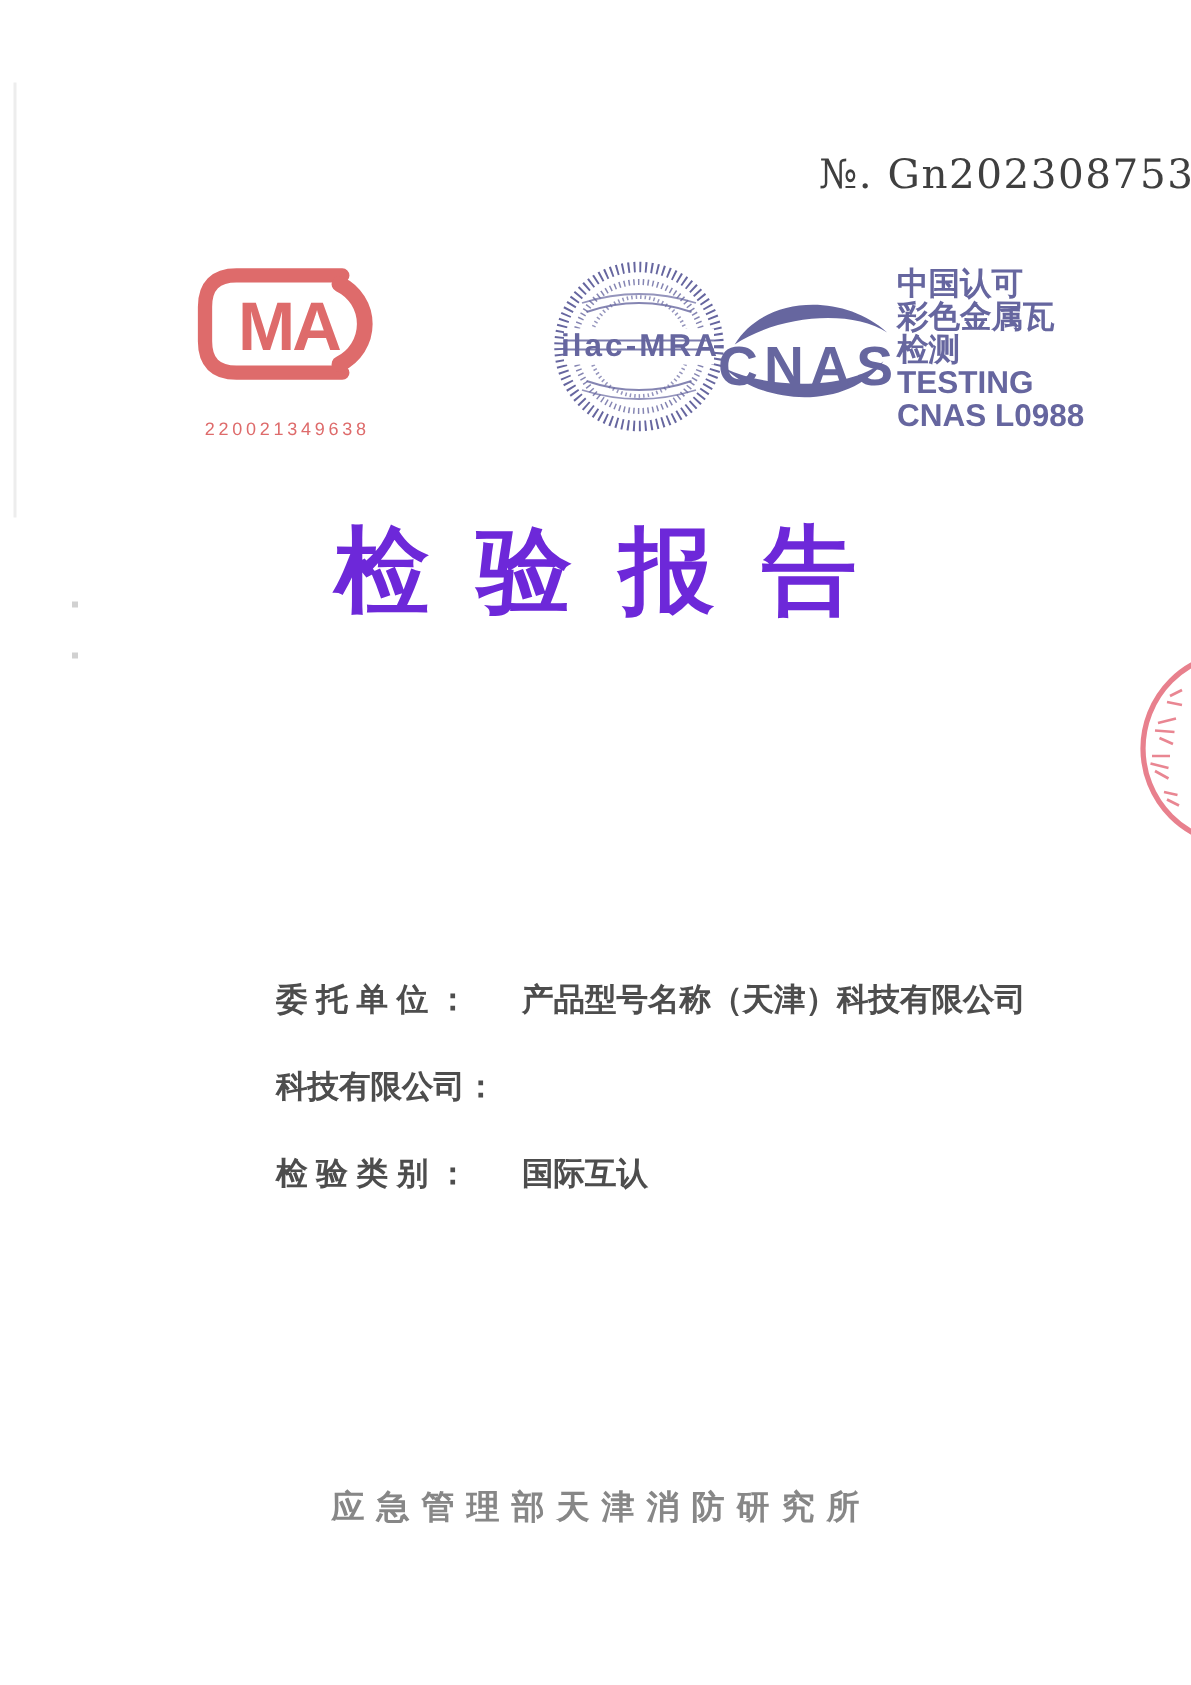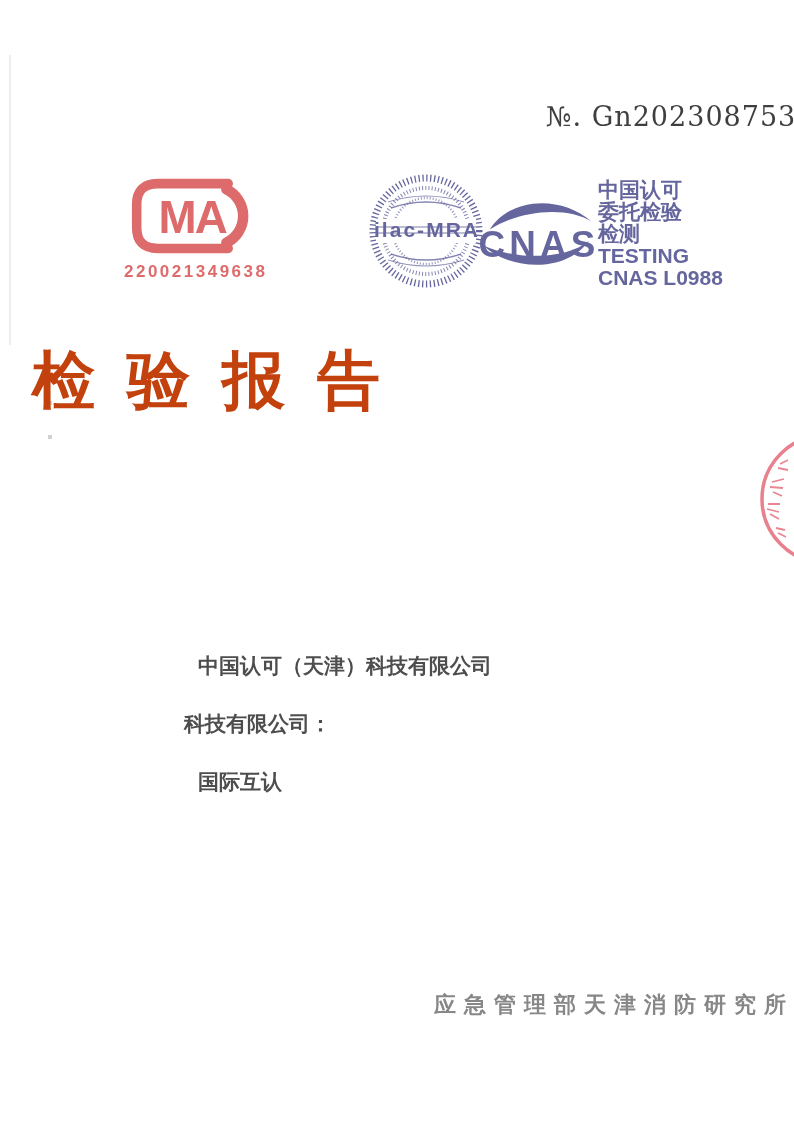--- a/index.html
+++ b/index.html
@@ -19,51 +19,51 @@
   
   .report-no{
     position:absolute;left:530px;top:101px;
     font-family:"DejaVu Serif","Liberation Serif",serif;
     font-size:27px;color:#3f3f3f;letter-spacing:1px;white-space:nowrap;margin-left:16px;
   }
 
   
   .cma-block{position:absolute;left:124px;top:176px;width:135px;text-align:center;}
   .cma-number{
-    font-size:17px;color:#de6b6b;letter-spacing:2.5px;font-weight:700;
-    margin-top:0;white-space:nowrap;
+    font-size:12px;color:#de6b6b;letter-spacing:2.5px;font-weight:400;
+    margin-top:16px;white-space:nowrap;
   }
   .ilac-logo{position:absolute;left:366px;top:170px;}
   .cnas-logo{position:absolute;left:477px;top:186px;}
   .acc-text{
     position:absolute;left:598px;top:179px;
     color:#66669f;font-weight:bold;font-size:21px;line-height:22px;
     white-space:nowrap;
   }
 
   
   .main-title{
     position:absolute;left:0;right:0;top:338px;
-    font-size:63px;font-weight:bold;color:#c2410c;
+    text-align:center;font-size:63px;font-weight:bold;color:#6d28d9;
     letter-spacing:32px;text-indent:32px;white-space:nowrap;
   }
 
   
   .seal-clip{position:absolute;right:0;top:430px;width:44px;height:140px;overflow:hidden;}
 
   
   .fields{position:absolute;left:184px;top:652px;font-size:21px;color:#4d4d4d;}
   .field-row{display:flex;margin-bottom:30px;white-space:nowrap;}
   .field-label{min-width:150px;font-weight:600;}
   .field-value{font-weight:600;margin-left:14px;}
 
   
   .institution{
     position:absolute;left:0;right:0;top:990px;
-    text-align:right;font-size:22px;color:#878787;font-weight:600;
+    text-align:center;font-size:22px;color:#878787;font-weight:600;
     letter-spacing:8px;text-indent:8px;white-space:nowrap;
   }
 </style>
 </head>
 <body>
 
 <div class="page">
 
   <div class="artifact-line"></div>
   <div class="speckle s1"></div>
@@ -95,21 +95,21 @@
   </svg>
 
   <svg class="cnas-logo" width="120" height="100" viewBox="0 0 150 108">
     <path d="M16,46 C40,6 105,2 143,36 C112,16 52,22 16,46 Z" fill="#66669f"></path>
     <path d="M8,66 C42,98 112,100 140,60 C112,84 46,84 8,66 Z" fill="#66669f"></path>
     <text x="75" y="80" text-anchor="middle" font-size="46" font-weight="bold" fill="#66669f" font-family="Liberation Sans, DejaVu Sans, sans-serif" textLength="146">CNAS</text>
   </svg>
 
   <div class="acc-text">
     <div>中国认可</div>
-    <div>委托检验</div>
+    <div>彩色金属瓦</div>
     <div>检测</div>
     <div>TESTING</div>
     <div>CNAS L0988</div>
   </div>
 
   <div class="main-title">检验报告</div>
 
   <div class="seal-clip">
     <svg width="140" height="140" viewBox="0 0 140 140">
       <circle cx="76" cy="69" r="64" fill="none" stroke="#e8808d" stroke-width="3.5"></circle>
@@ -117,25 +117,27 @@
         <path d="M30,34 l8,-4 M28,38 l10,2"></path>
         <path d="M22,52 l12,-3 M20,57 l13,1 M23,62 l9,4"></path>
         <path d="M18,74 l12,0 M17,79 l12,3 M20,84 l9,5"></path>
         <path d="M26,98 l9,2 M28,103 l8,4"></path>
       </g>
     </svg>
   </div>
 
   <div class="fields">
     <div class="field-row">
-      <span class="field-value">中国认可（天津）科技有限公司</span>
+      <span class="field-label">委 托 单 位 ：</span>
+      <span class="field-value">产品型号名称（天津）科技有限公司</span>
     </div>
     <div class="field-row">
       <span class="field-label">科技有限公司：</span>
     </div>
     <div class="field-row">
+      <span class="field-label">检 验 类 别 ：</span>
       <span class="field-value">国际互认</span>
     </div>
   </div>
 
   <div class="institution">应急管理部天津消防研究所</div>
 
 </div>
 
 </body></html>

